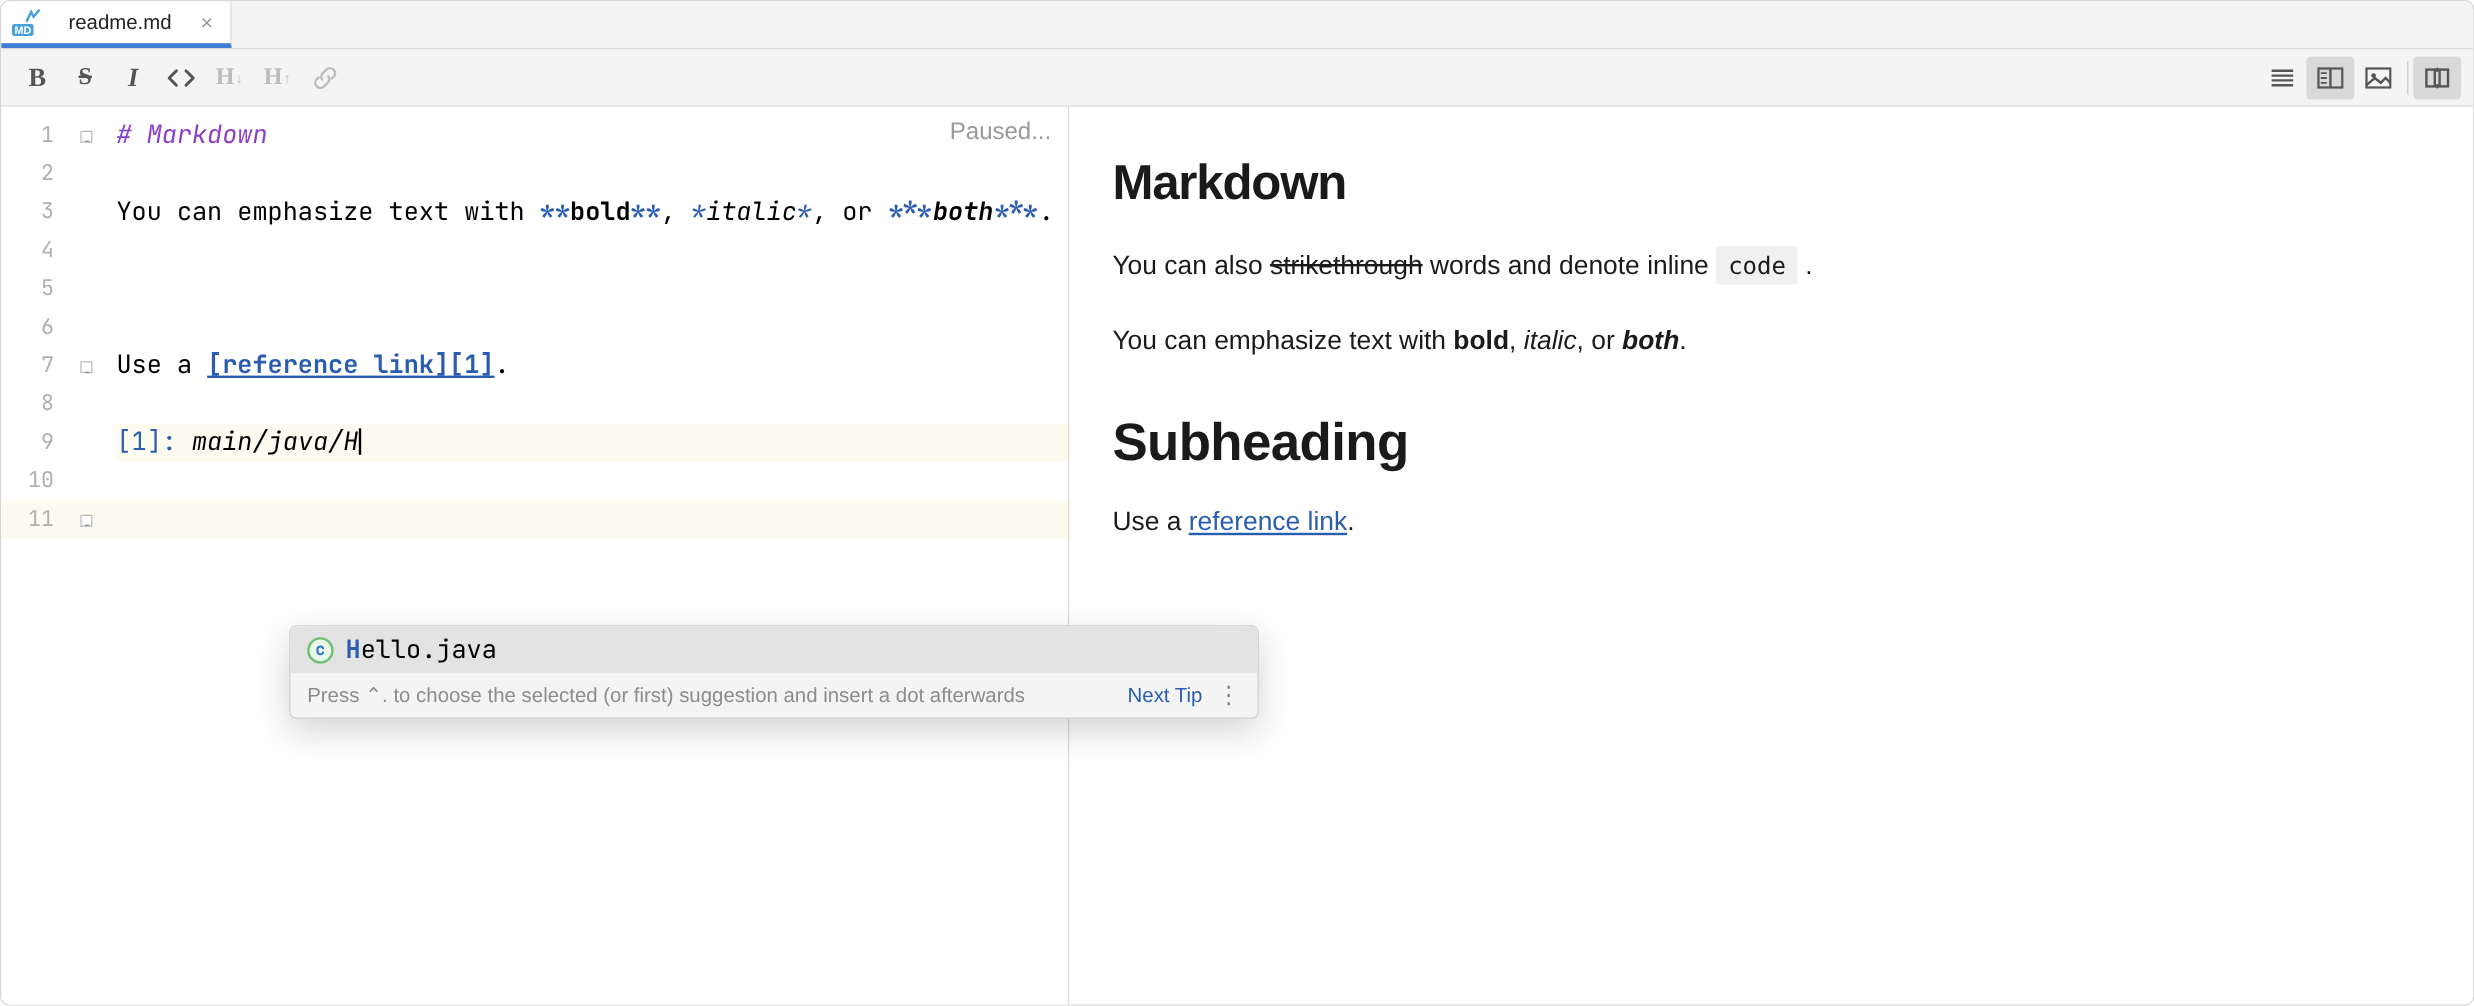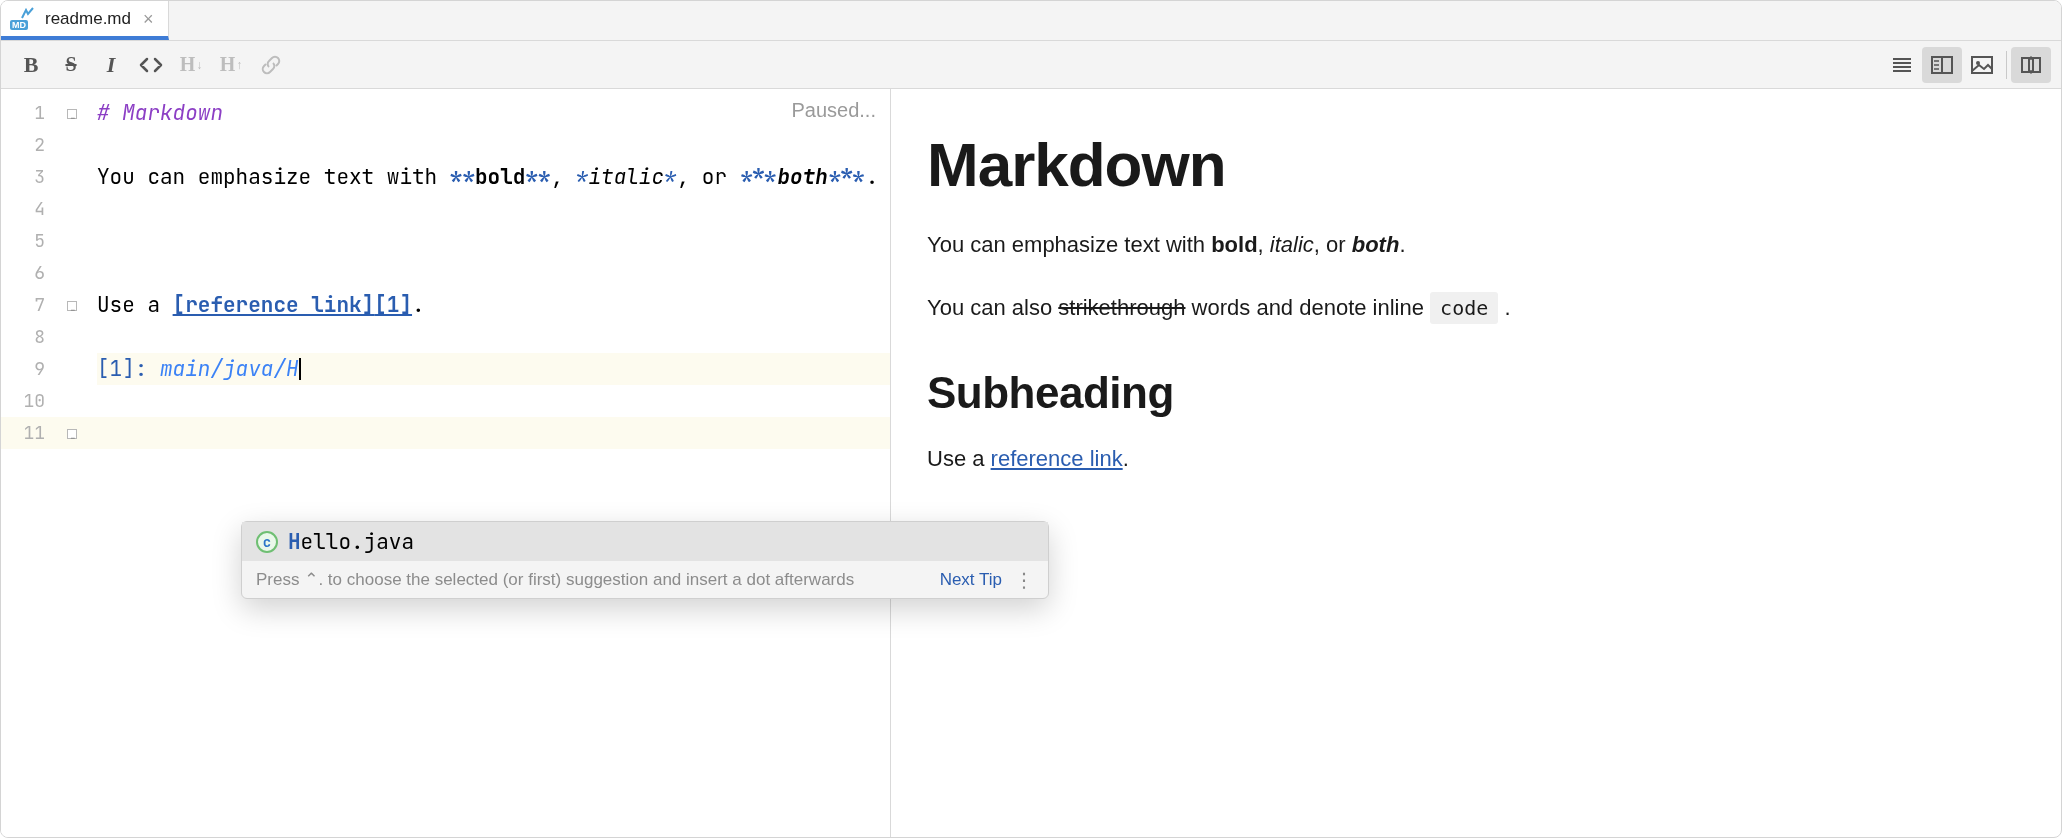--- a/index.html
+++ b/index.html
@@ -19,21 +19,21 @@
     display: flex;
     align-items: stretch;
   }
   .tab {
     display: flex;
     align-items: center;
     padding: 0 14px 0 10px;
     background: #fff;
     border-right: 1px solid #d9d9d9;
     border-bottom: 4px solid #3e7cd6;
-    gap: 12px;
+    gap: 24px;
     min-width: 165px;
     font-size: 17px;
   }
   .tab .filename { color: #222; flex: 1; }
   .md-icon {
     width: 22px; height: 20px; position: relative;
     display: inline-flex; align-items: center; justify-content: center;
   }
   .md-icon::before {
     content: "MD";
@@ -117,21 +117,21 @@
   .tok-heading { color: #8c3fc5; font-style: italic; text-align: right; }
   .tok-bold-mk { color: #2a5db0; font-weight: 700; }
   .tok-bold { font-weight: 700; }
   .tok-ital-mk { color: #2a5db0; font-style: italic; }
   .tok-ital { font-style: italic; }
   .tok-both { font-weight: 700; font-style: italic; }
   .tok-strike { text-decoration: line-through; color: #666; }
   .tok-code { color: #8a8a8a; font-style: italic;}
   .tok-link { color: #2a5db0; text-decoration: underline; font-weight: 700;}
   .tok-ref { color: #2a5db0; }
-  .tok-path { color: #3b82f6; font-style: italic; text-align: right; }
+  .tok-path { color: #000000; font-style: italic; text-align: right; }
   .cursor { display:inline-block; width:2px; height:22px; background:#000; vertical-align: middle; margin-bottom:3px;}
   .paused {
     position: absolute; top: 10px; right: 14px;
     color: #9a9a9a; font-size: 20px;
     font-family: -apple-system, Arial, sans-serif;
   }
   .popup {
     position: absolute;
     left: 240px; top: 432px;
     width: 808px;
@@ -167,21 +167,21 @@
   .popup-hint .next { color: #2a5db0; margin-left: auto; }
   .popup-hint .kebab { color: #888; font-size: 20px; letter-spacing: 0; line-height: 0.5;}
   .preview-pane {
     flex: 1;
     padding: 24px 36px;
     font-family: "Helvetica Neue", Arial, sans-serif;
     font-size: 22px;
     color: #1a1a1a;
     overflow: hidden;
   }
-  .preview-pane h1 { font-size: 62px; font-weight: 800; margin: 16px 0 28px; letter-spacing: -1px;}
+  .preview-pane h1 { font-size: 41px; font-weight: 800; margin: 16px 0 28px; letter-spacing: -1px;}
   .preview-pane h2 { font-size: 44px; font-weight: 800; margin: 44px 0 24px; letter-spacing: -0.5px;}
   .preview-pane p { margin: 0 0 30px; line-height: 1.5; }
   .preview-pane .pv-b { font-weight: 700; }
   .preview-pane .pv-i { font-style: italic; }
   .preview-pane .pv-bi { font-weight: 700; font-style: italic; }
   .preview-pane .pv-s { text-decoration: line-through; }
   .preview-pane code {
     background: #f0f0f0; padding: 4px 10px; border-radius: 3px;
     font-family: "Menlo","Consolas",monospace; font-size: 20px;
   }
@@ -309,23 +309,23 @@
         <span>Press ⌃. to choose the selected (or first) suggestion and insert a dot afterwards</span>
         <span class="next">Next Tip</span>
         <span class="kebab">⋮</span>
       </div>
     </div>
   </div>
 
   <div class="preview-pane">
     <h1>Markdown</h1>
     <p>
-      <span>You can emphasize text with </span><span class="pv-b">bold</span><span>, </span><span class="pv-i">italic</span><span>, or </span><span class="pv-bi">both</span><span>.</span>
+      <span>You can also </span><span class="pv-s">strikethrough</span><span> words and denote inline </span> <code>code</code><span> .</span>
     </p>
     <p>
-      <span>You can also </span><span class="pv-s">strikethrough</span><span> words and denote inline </span> <code>code</code><span> .</span>
+      <span>You can emphasize text with </span><span class="pv-b">bold</span><span>, </span><span class="pv-i">italic</span><span>, or </span><span class="pv-bi">both</span><span>.</span>
     </p>
     <h2>Subheading</h2>
     <p>
       <span>Use a </span><a href="#">reference link</a><span>.</span>
     </p>
   </div>
 </div>
 
 </body></html>

